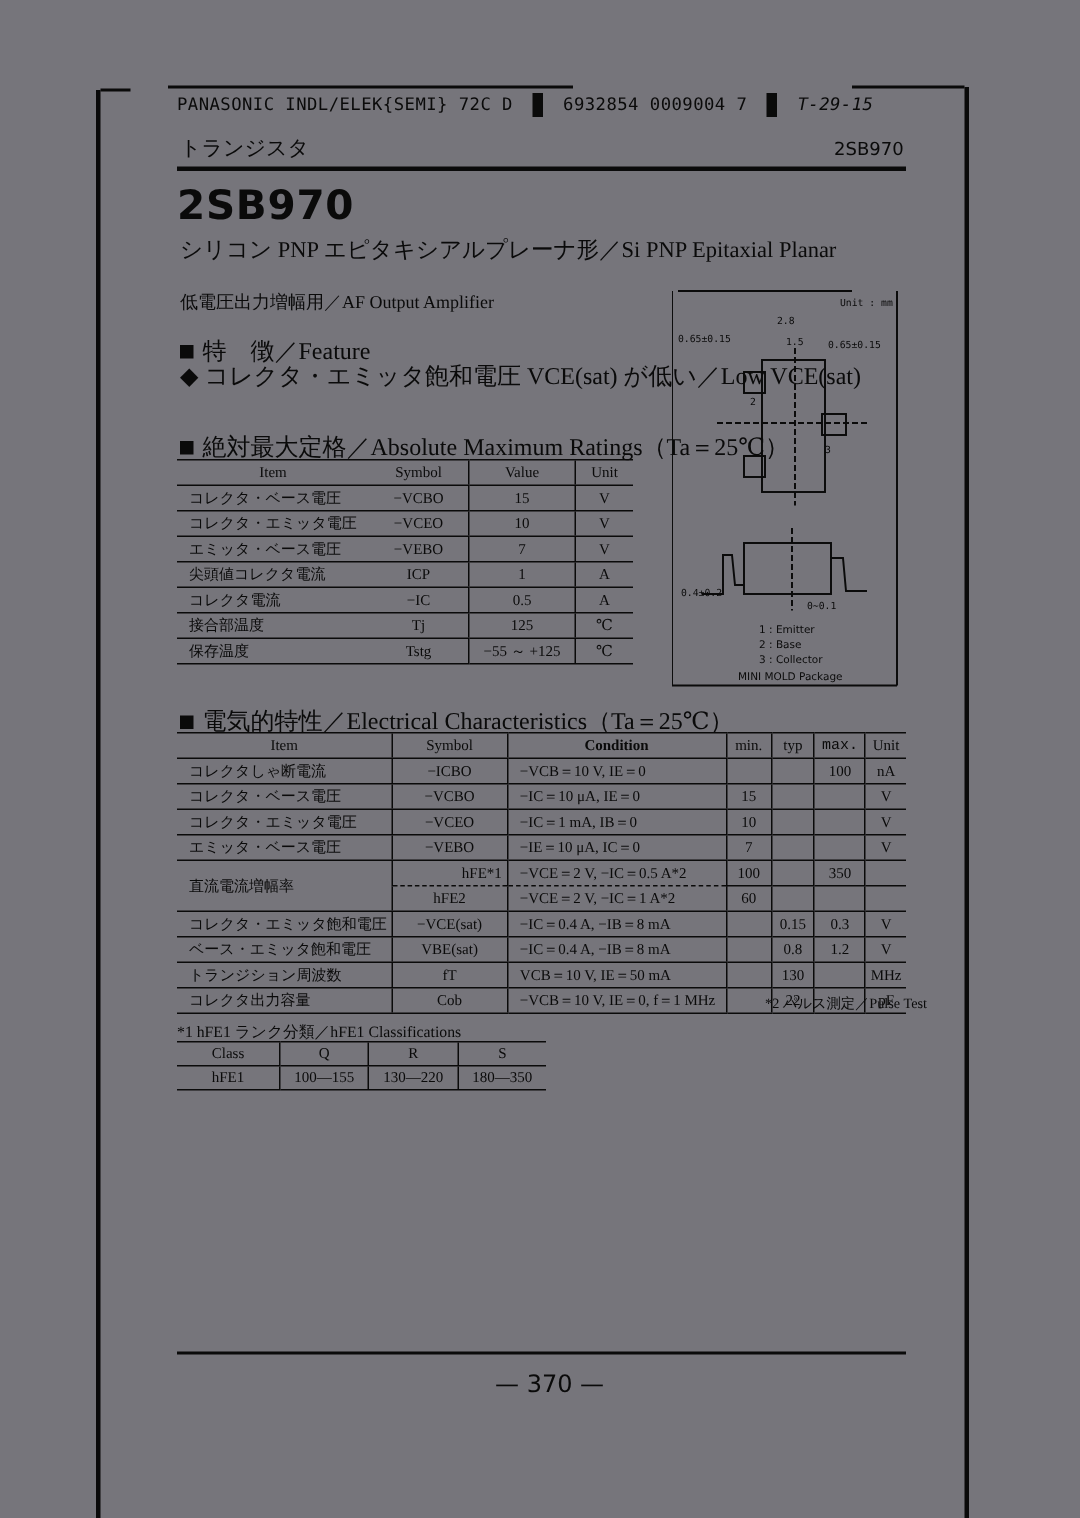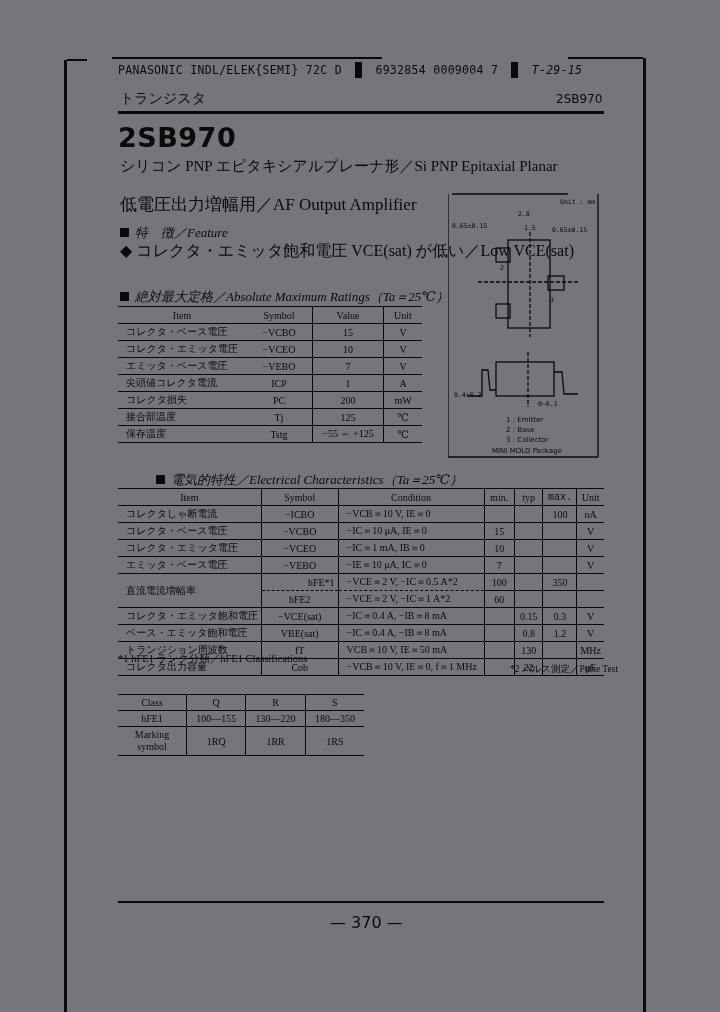--- a/index.html
+++ b/index.html
@@ -11,38 +11,38 @@
   .border-top{left:67px;top:59px;width:20px;height:2px;background:#0a0a0a;}
   .rule{background:#0a0a0a;height:2px;}
   .mono{font-family:"DejaVu Sans Mono","Liberation Mono",monospace;}
   .sans{font-family:"DejaVu Sans","Liberation Sans",sans-serif;}
   .header-line{left:118px;top:62px;font-size:11.5px;letter-spacing:0.3px;white-space:nowrap;}
   .blk{display:inline-block;width:7px;height:16px;background:#0a0a0a;vertical-align:middle;margin:0 6px;}
   .cat{left:120px;top:90px;font-size:14px;}
   .pn-right{left:556px;top:92px;font-size:12px;}
   .title{left:118px;top:122px;font-size:27px;font-weight:bold;font-family:"DejaVu Sans","Liberation Sans",sans-serif;letter-spacing:0.5px;}
   .subtitle{left:120px;top:157px;font-size:15px;white-space:nowrap;}
-  .app{left:120px;top:193px;font-size:17px;white-space:nowrap;}
-  .sec{font-size:13px;white-space:nowrap;font-style:italic;}
+  .app{left:120px;top:193px;font-size:12px;white-space:nowrap;}
+  .sec{font-size:16px;white-space:nowrap;}
   .sq{display:inline-block;width:9px;height:9px;background:#0a0a0a;margin-right:6px;vertical-align:0;}
   table{border-collapse:collapse;font-size:10px;}
   td,th{padding:0 3px;height:16px;font-weight:normal;text-align:center;white-space:nowrap;}
   .t-abs{left:118px;top:306px;width:304px;}
   .t-abs th{border-bottom:1.5px solid #0a0a0a;border-top:1.5px solid #0a0a0a;}
   .t-abs td{border-bottom:1px solid #0a0a0a;}
   .t-abs td.l,.t-el td.l{text-align:left;padding-left:8px;}
   .vl{border-left:1px solid #0a0a0a;}
   .t-el{left:118px;top:488px;width:486px;}
   .t-el th{border-top:1.5px solid #0a0a0a;border-bottom:1px solid #0a0a0a;}
   .t-el td{border-bottom:1px solid #0a0a0a;}
   .t-cl{left:118px;top:694px;width:246px;}
   .t-cl td{border-bottom:1px solid #0a0a0a;height:15px;}
   .t-cl tr:first-child td{border-top:1.5px solid #0a0a0a;}
   .pulse{left:510px;top:663px;font-size:9.5px;}
-  .cls-title{left:118px;top:652px;font-size:10.5px;}
+  .cls-title{left:118px;top:681px;font-size:10.5px;}
   .pkg{left:448px;top:192px;width:152px;height:268px;}
   .page{left:330px;top:913px;font-size:16px;}
   .feat{left:120px;top:241px;font-size:16px;white-space:nowrap;}
 </style>
 </head>
 <body>
 
 <div class="abs border-left"></div>
 <div class="abs border-right"></div>
 <div class="abs border-top"></div>
@@ -95,24 +95,24 @@
         <td class="vl">7</td>
         <td class="vl">V</td>
       </tr>
   <tr>
         <td class="l">尖頭値コレクタ電流</td>
         <td>ICP</td>
         <td class="vl">1</td>
         <td class="vl">A</td>
       </tr>
   <tr>
-        <td class="l">コレクタ損失</td>
-        <td>PC</td>
-        <td class="vl">200</td>
-        <td class="vl">mW</td>
+        <td class="l">コレクタ電流</td>
+        <td>−IC</td>
+        <td class="vl">0.5</td>
+        <td class="vl">A</td>
       </tr>
   <tr>
         <td class="l">接合部温度</td>
         <td>Tj</td>
         <td class="vl">125</td>
         <td class="vl">℃</td>
       </tr>
   <tr>
         <td class="l">保存温度</td>
         <td>Tstg</td>
@@ -153,28 +153,28 @@
     </g>
     <g font-family="DejaVu Sans, sans-serif" font-size="7" fill="#0a0a0a">
       <text x="58" y="230">1 : Emitter</text>
       <text x="58" y="240">2 : Base</text>
       <text x="58" y="250">3 : Collector</text>
       <text x="44" y="261">MINI MOLD Package</text>
     </g>
   </svg>
 </div>
 
-<div class="abs sec" style="left:120px;top:471px;margin-left:36px;"><span class="sq"></span><span>電気的特性／Electrical Characteristics（Ta＝25℃）</span></div>
+<div class="abs sec" style="left:120px;top:471px;"><span class="sq"></span><span>電気的特性／Electrical Characteristics（Ta＝25℃）</span></div>
 
 <table class="abs t-el">
   <tbody>
       <tr>
     <th style="width:128px;">Item</th>
     <th class="vl" style="width:48px;">Symbol</th>
-    <th class="vl" style="width:148px;">Condition</th>
+    <th class="vl" style="width:148px;font-weight:bold;">Condition</th>
     <th class="vl" style="width:36px;">min.</th>
     <th class="vl" style="width:32px;">typ</th>
     <th class="vl" style="width:34px;font-family:Liberation Mono, monospace;">max.</th>
     <th class="vl">Unit</th>
   </tr>
   <tr>
         <td class="l">コレクタしゃ断電流</td>
         <td class="vl">−ICBO</td>
         <td class="vl l">−VCB＝10 V, IE＝0</td>
         <td class="vl"></td>
@@ -274,23 +274,17 @@
         <td class="vl">Q</td>
         <td class="vl">R</td>
         <td class="vl">S</td>
       </tr>
   <tr>
         <td>hFE1</td>
         <td class="vl">100—155</td>
         <td class="vl">130—220</td>
         <td class="vl">180—350</td>
       </tr>
-  <tr>
-        <td style="height:28px;white-space:normal;line-height:12px;">Marking symbol</td>
-        <td class="vl">1RQ</td>
-        <td class="vl">1RR</td>
-        <td class="vl">1RS</td>
-      </tr>
 </tbody>
   </table>
 
 <div class="abs rule" style="left:118px;top:901px;width:486px;height:2px;"></div>
 <div class="abs page sans">— 370 —</div>
 
 </body></html>

